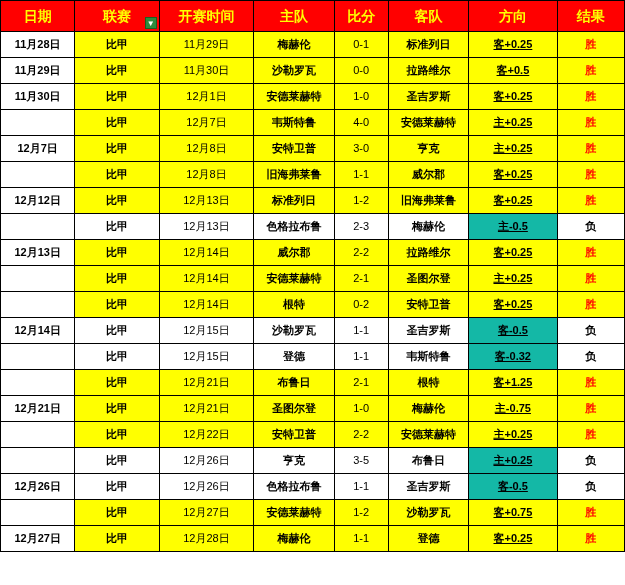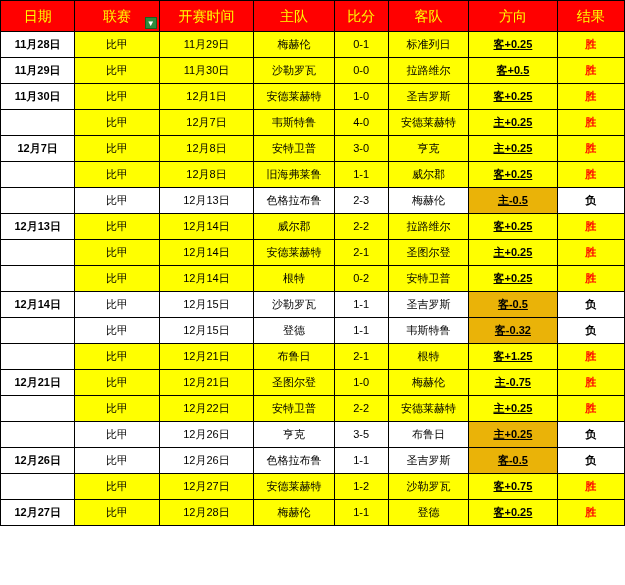--- a/index.html
+++ b/index.html
@@ -25,21 +25,21 @@
     vertical-align: middle;
     font-size: 11px;
     line-height: 1.05;
     white-space: nowrap;
     overflow: hidden;
   }
   
   tr.head th {
     background: #ff0000;
     color: #ffff00;
-    font-weight: normal;
+    font-weight: bold;
     font-size: 14px;
     height: 30px;
     position: relative;
   }
   tr.head th .hlabel {
     display: inline-block;
   }
   .filter-mark {
     position: absolute;
     right: 2px;
@@ -81,38 +81,38 @@
   }
   td.dir {
     background: #ffff00;
     font-weight: bold;
     text-align: left;
     padding-left: 5px;
     font-size: 12px;
     text-decoration: underline;
   }
   td.dir.white {
-    background: #eab308;
+    background: #14b8a6;
   }
   td.res {
     font-weight: bold;
     font-size: 12.5px;
   }
   td.res.win {
     background: #ffff00;
     color: #ff0000;
   }
   td.res.lose {
     background: #ffffff;
     color: #000000;
   }
   tr.row td { height: 25px; }
   td.score { font-size: 11.5px; }
-  td.team { font-size: 12px; }
-  td.league { font-size: 11.5px; }
+  td.team { font-size: 12px; font-weight: bold; }
+  td.league { font-size: 11.5px; font-weight: bold; }
   td.time { font-size: 11.5px; }
 </style>
 </head>
 <body>
 
 <table class="sheet">
   <colgroup>
     <col class="c-date">
     <col class="c-league">
     <col class="c-time">
@@ -189,20 +189,30 @@
         <td class="date"></td>
         <td class="league yellow">比甲</td>
         <td class="time yellow">12月8日</td>
         <td class="team yellow">旧海弗莱鲁</td>
         <td class="score yellow">1-1</td>
         <td class="team yellow">威尔郡</td>
         <td class="dir yellow">客+0.25</td>
         <td class="res win">胜</td>
       </tr>
       <tr class="row">
+        <td class="date">12月12日</td>
+        <td class="league yellow">比甲</td>
+        <td class="time yellow">12月13日</td>
+        <td class="team yellow">标准列日</td>
+        <td class="score yellow">1-2</td>
+        <td class="team yellow">旧海弗莱鲁</td>
+        <td class="dir yellow">客+0.25</td>
+        <td class="res win">胜</td>
+      </tr>
+      <tr class="row">
         <td class="date"></td>
         <td class="league white">比甲</td>
         <td class="time white">12月13日</td>
         <td class="team white">色格拉布鲁</td>
         <td class="score white">2-3</td>
         <td class="team white">梅赫伦</td>
         <td class="dir white">主-0.5</td>
         <td class="res lose">负</td>
       </tr>
       <tr class="row">

